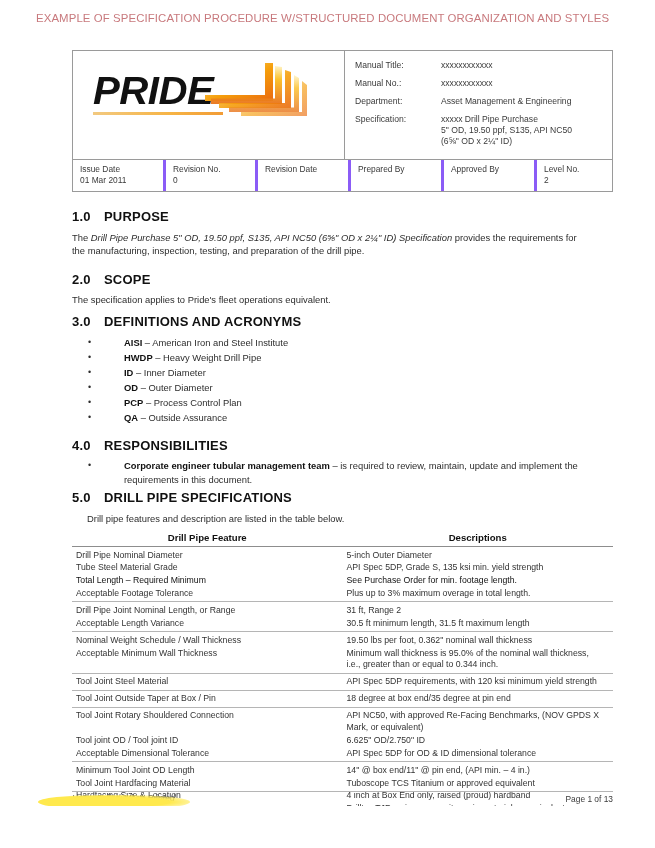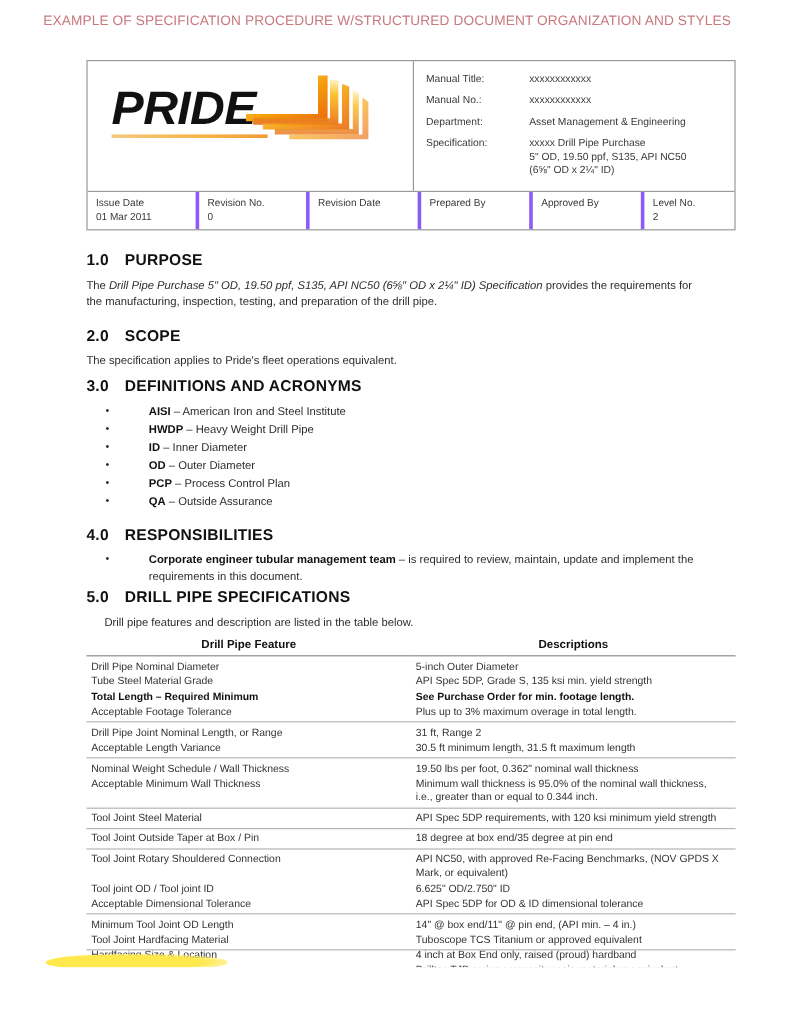--- a/index.html
+++ b/index.html
@@ -229,21 +229,21 @@
     border: none;
   }
   .spec-table td.feat { width: 246px; }
   .spec-table tr.grp-end td {
     border-bottom: 1px solid #b5b5b5;
     padding-bottom: 2px;
   }
   .spec-table tr.grp-start td {
     padding-top: 2.5px;
   }
-  .spec-table td.b { font-weight: bold; color: #111; }
+  .spec-table td.b { font-weight: normal; color: #111; }
   .spec-table tr.last-row td {
     font-weight: bold;
     color: #111;
     font-size: 9.2px;
     border-top: 1px solid #8d8d8d;
     border-bottom: 1px solid #8d8d8d;
     padding-top: 2px;
     padding-bottom: 2px;
   }
   .desc-line { display: block; }
@@ -518,16 +518,20 @@
         </tr>
 
       <tr class="last-row">
           <td class="feat">Pride Drill Pipe Serial Numbers</td>
           <td>See Purchase Order for Serial Number Listing</td>
         </tr>
     </tbody>
   </table>
 
   <div class="footer-rule"></div>
+  <div class="footer">
+    <span class="footer-left">Uncontrolled When Printed</span>
+    <span class="footer-right">Page 1 of 13</span>
+  </div>
   <div class="highlight-blob"></div>
   <div class="page-fade"></div>
 
 </div>
 
 </body></html>

